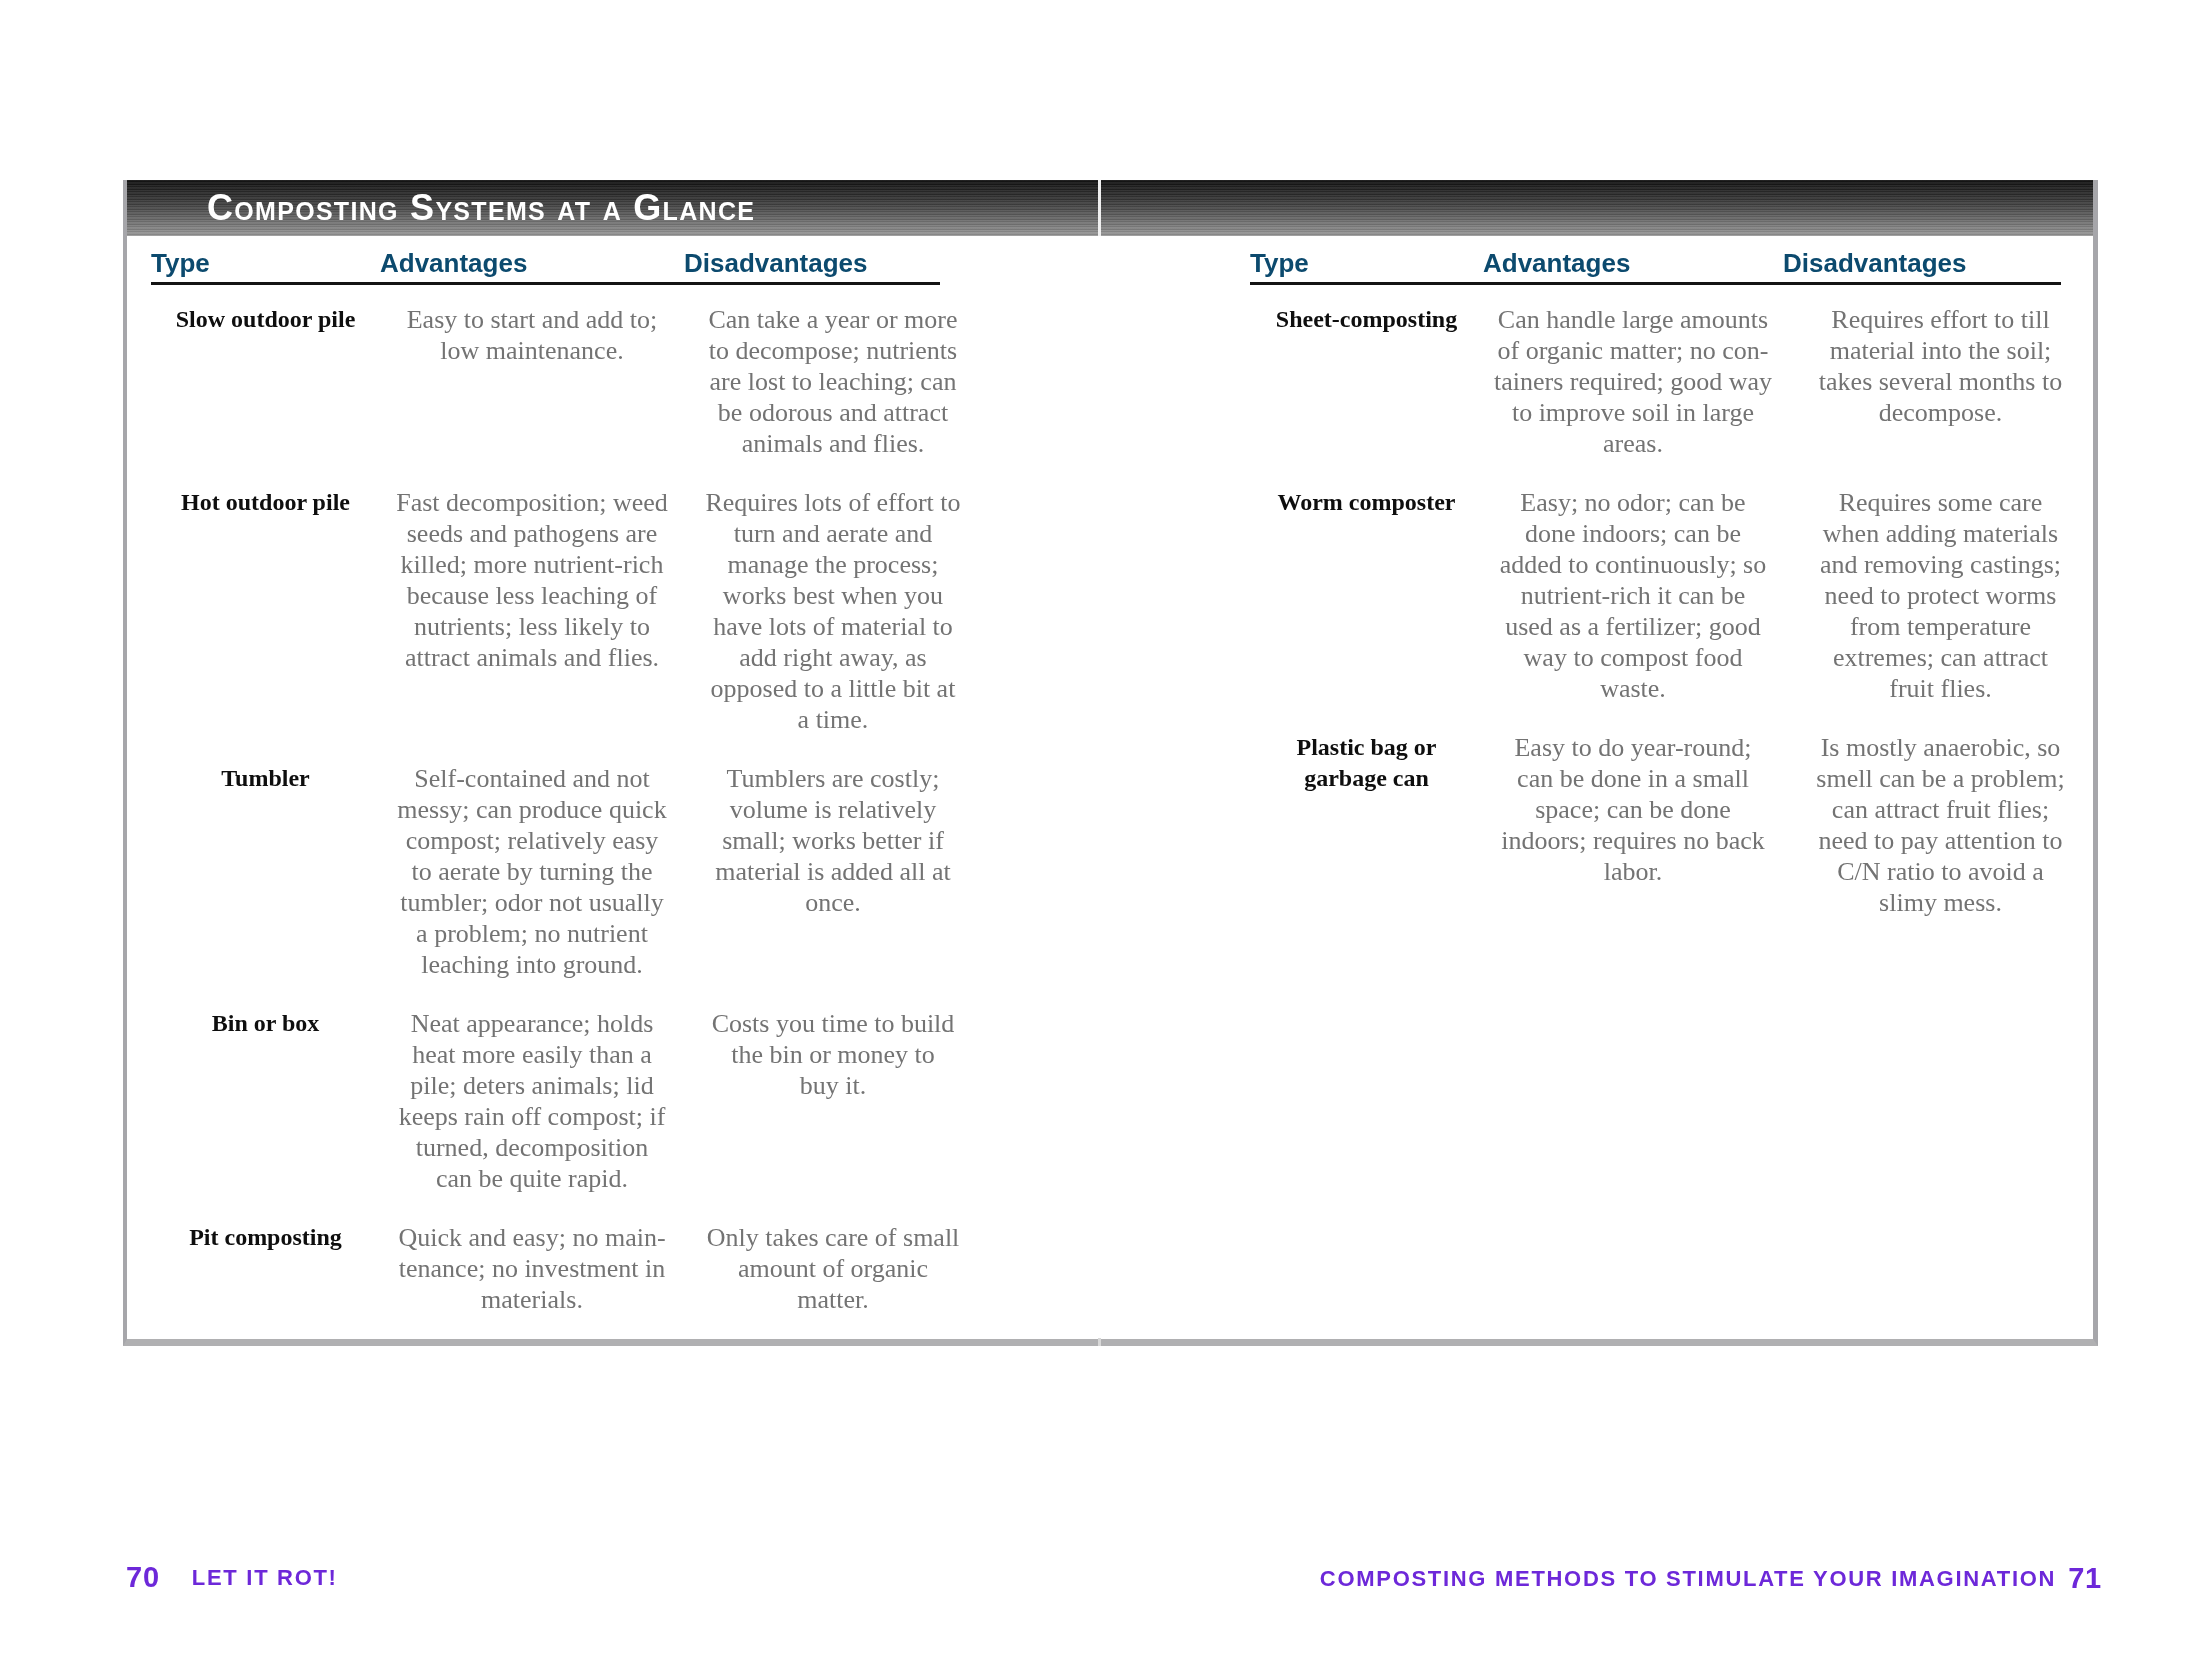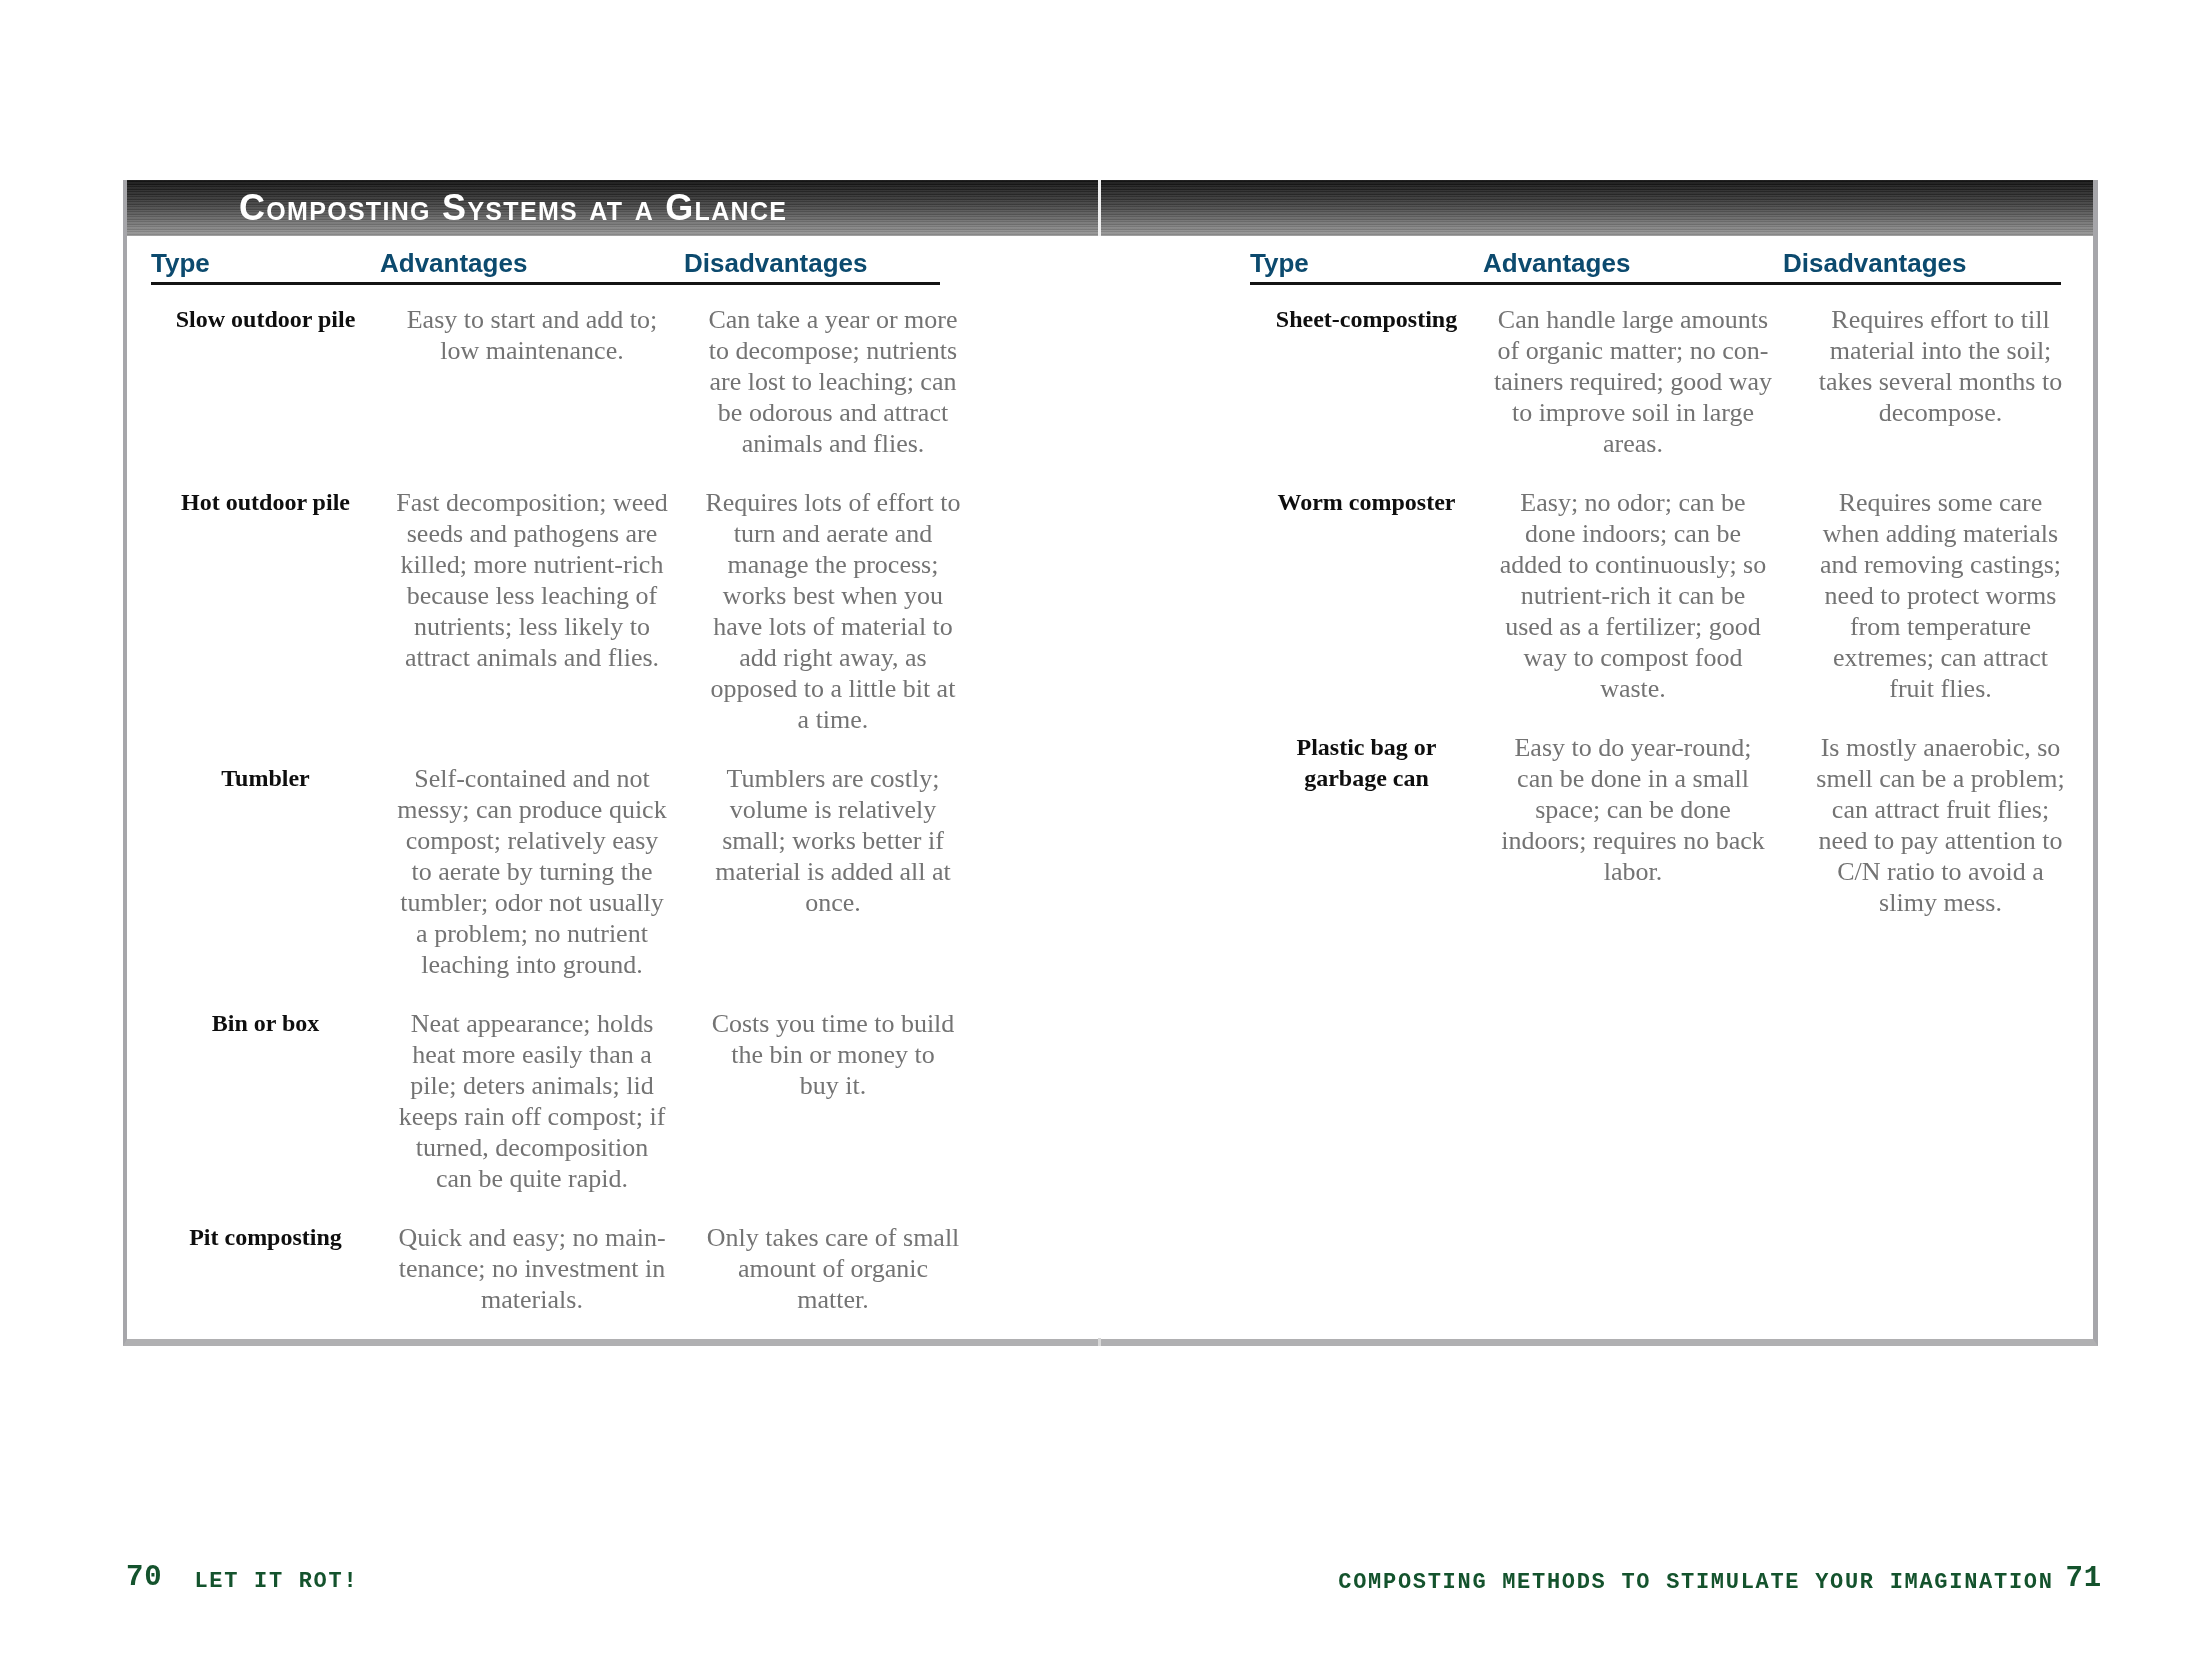--- a/index.html
+++ b/index.html
@@ -32,21 +32,21 @@
       repeating-linear-gradient(to bottom,
         rgba(255,255,255,0.08) 0px, rgba(255,255,255,0.08) 0.8px,
         rgba(0,0,0,0.10) 1.7px, rgba(0,0,0,0.10) 2.5px),
       linear-gradient(to bottom,
         #0e0e0e 0%, #1d1d1d 12%, #2e2e2e 28%,
         #474747 48%, #666666 68%, #868686 88%, #9a9a9a 100%);
     display: flex;
     align-items: center;
   }
   .titlebar .title {
-    padding-left: 112px;
+    padding-left: 80px;
     font-family: "Liberation Sans", sans-serif;
     font-weight: bold;
     font-variant: small-caps;
     font-size: 36px;
     letter-spacing: 1.3px;
     color: #ffffff;
     white-space: nowrap;
   }
 
   .gutter-seam-bar {
@@ -101,24 +101,24 @@
   .cell.type {
     font-weight: bold;
     font-size: 24px;
     color: #0e0e0e;
   }
 
   
   .footer {
     position: absolute;
     display: flex;
-    align-items: flex-end;
-    font-family: Liberation Mono, monospace;
-    font-weight: bold;
-    color: #14532d;
+    align-items: center;
+    font-family: Liberation Sans, sans-serif;
+    font-weight: bold;
+    color: #6d28d9;
     white-space: nowrap;
   }
   .footer-left  { left: 126px; top: 1561px; gap: 32px; }
   .footer-right { right: 103px; top: 1562px; gap: 12px; }
   .footer .page-num { font-size: 29px; letter-spacing: 0.8px; }
   .footer .running-title { font-size: 22px; letter-spacing: 1.7px; }
 </style>
 </head>
 <body>
 

